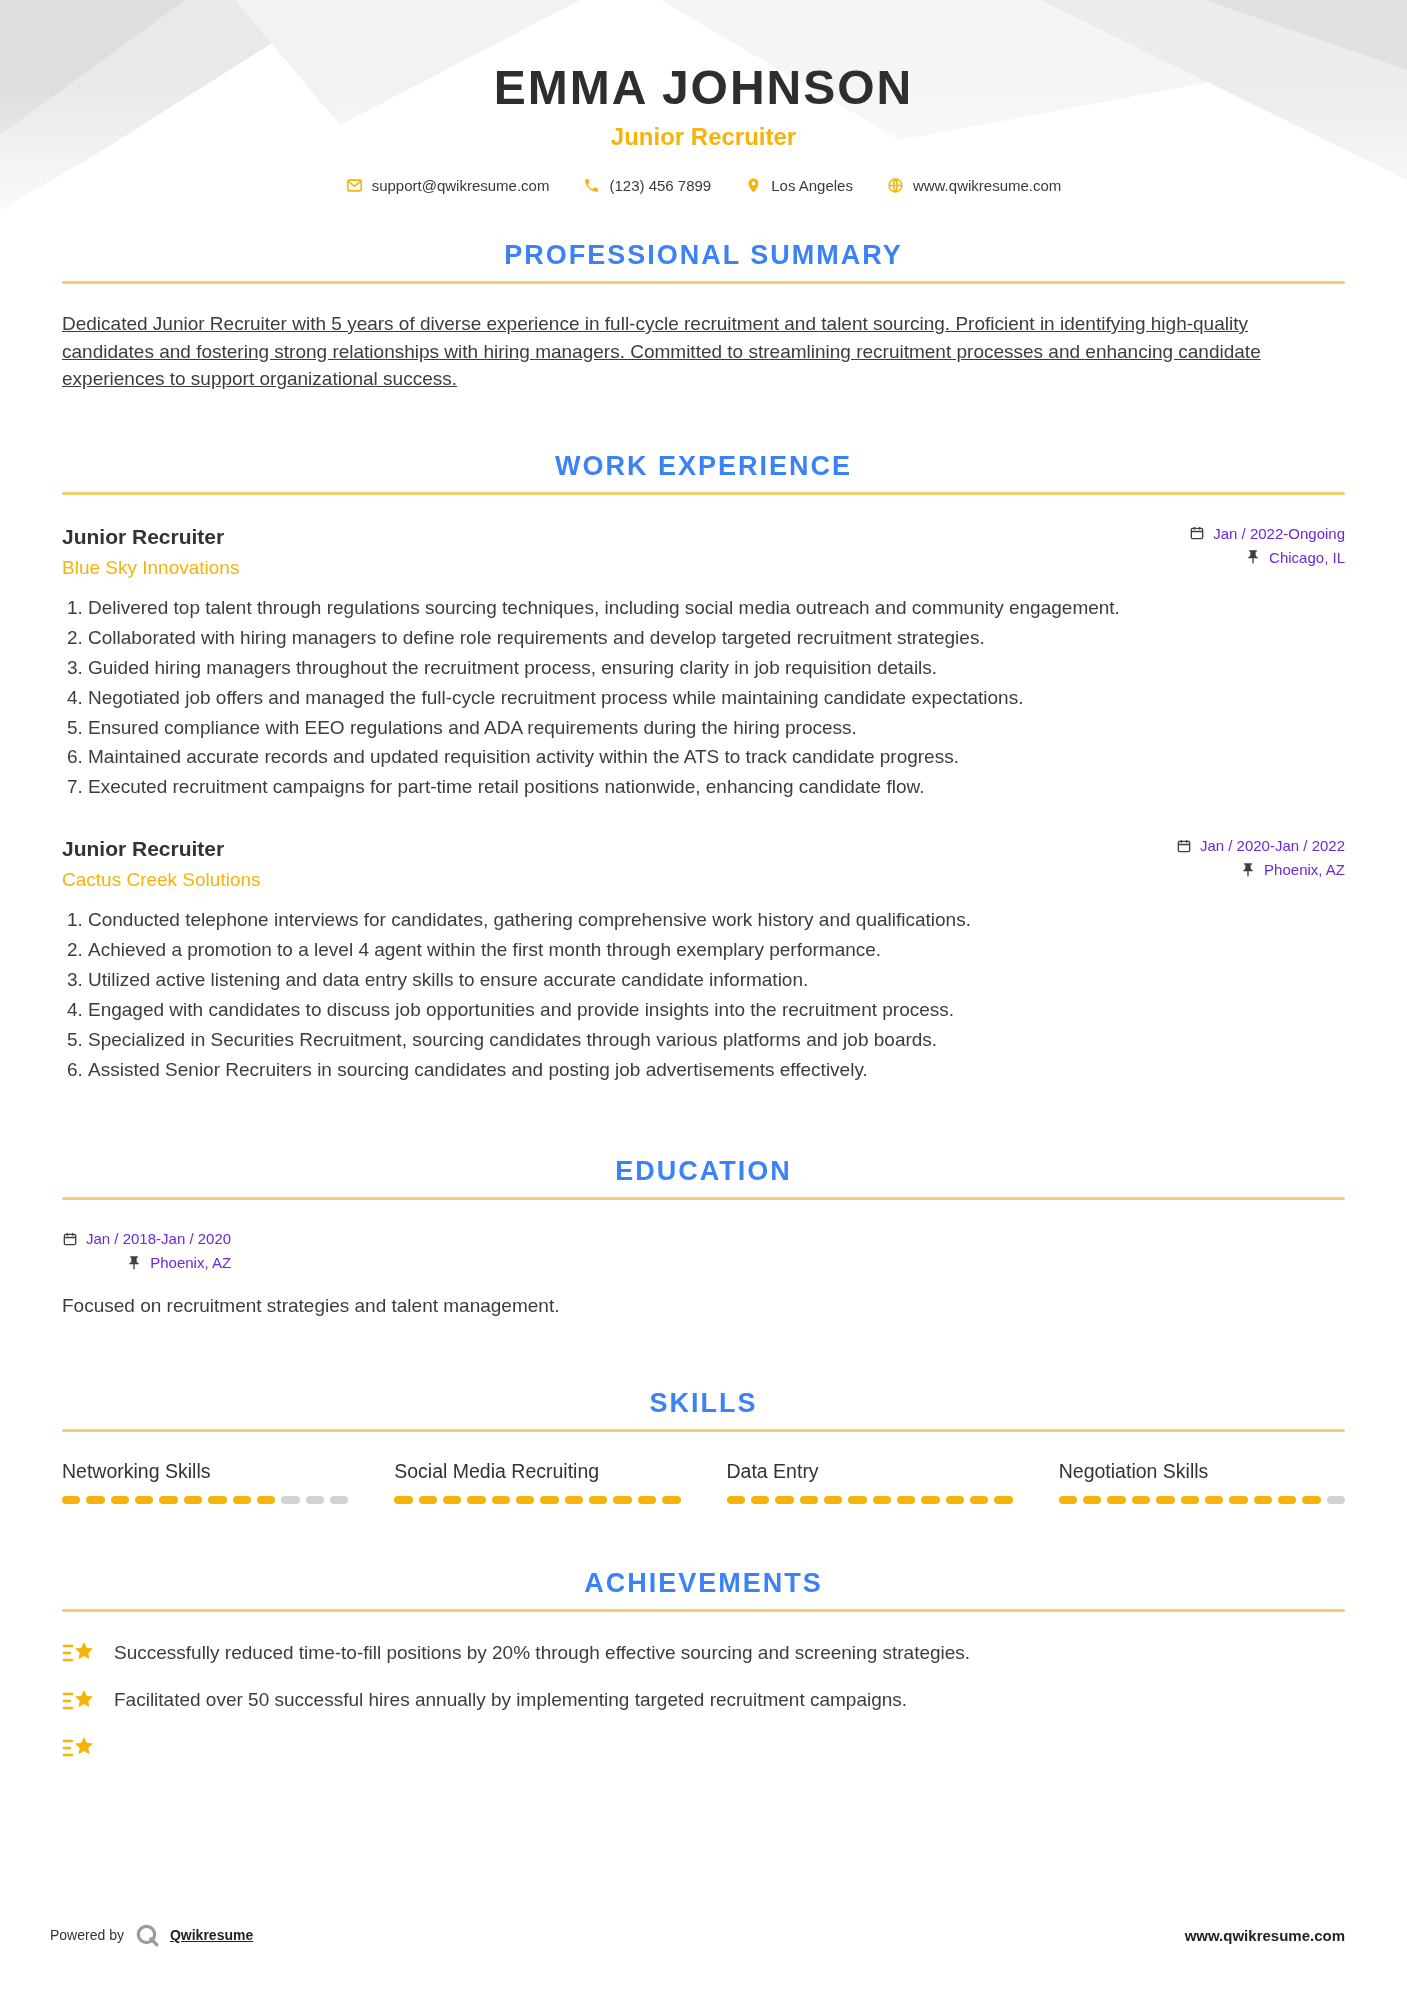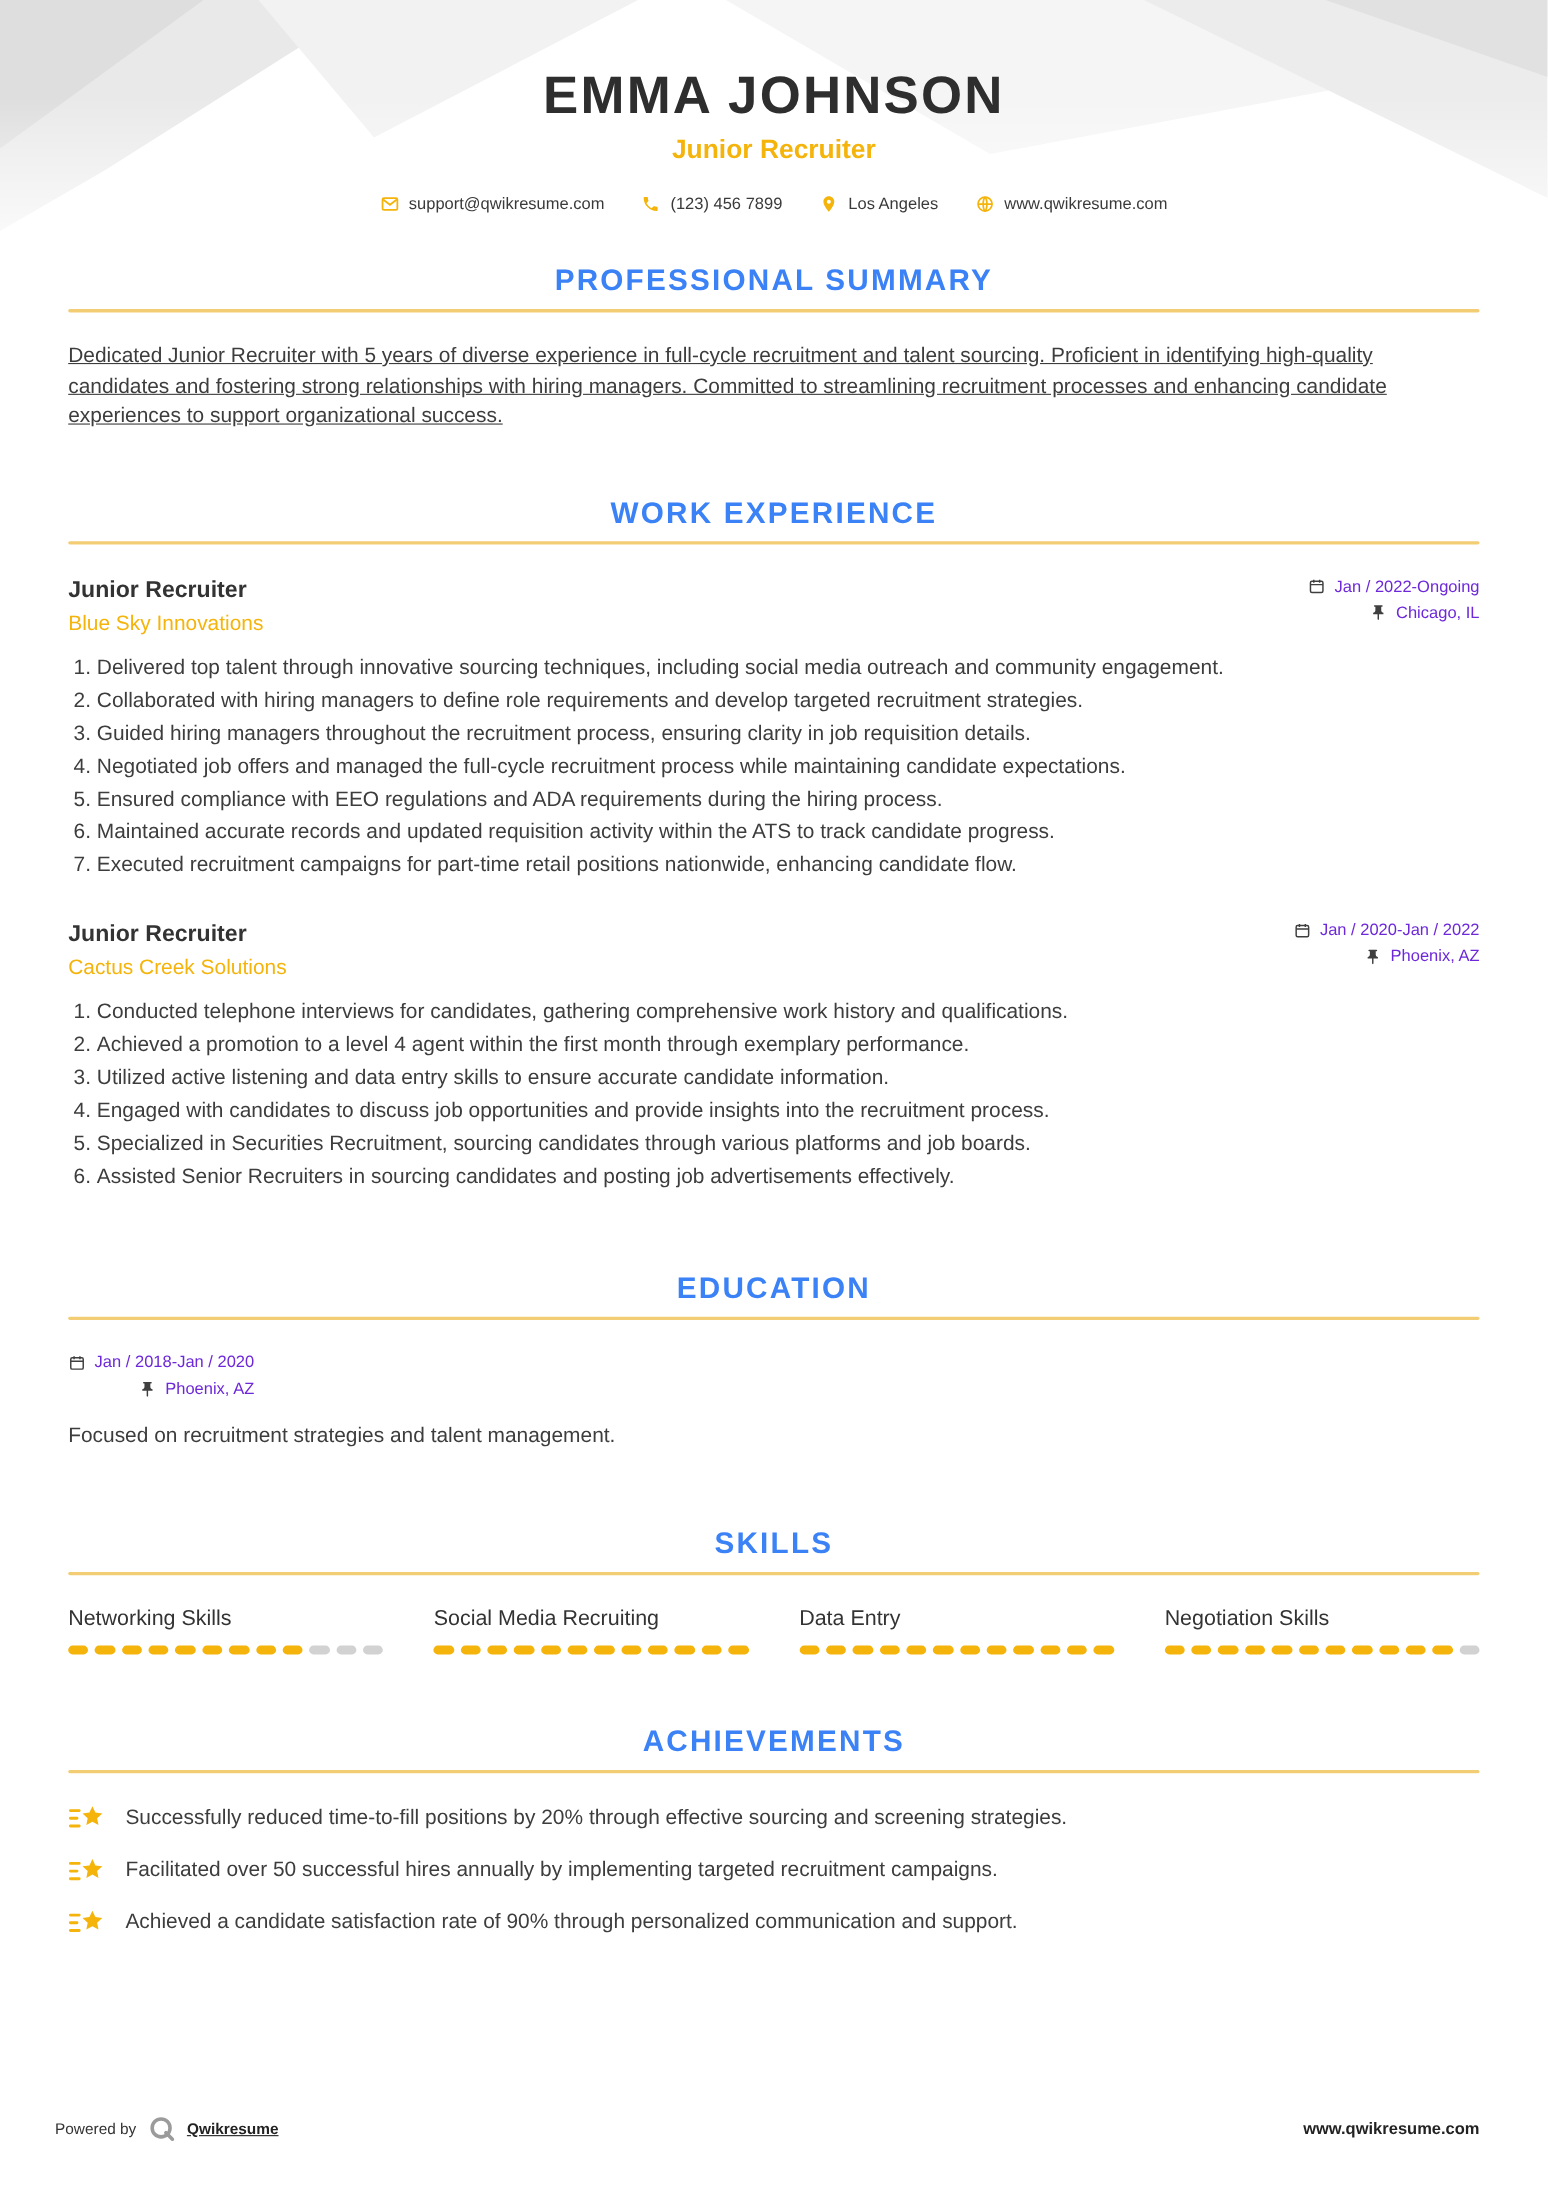--- a/index.html
+++ b/index.html
@@ -148,21 +148,21 @@
             </div>
             <div class="meta-line">
               <svg class="micon" viewBox="0 0 24 24">
                   <path d="M16 9V4h1a1 1 0 0 0 0-2H7a1 1 0 0 0 0 2h1v5c0 1.66-1.34 3-3 3v2h5.97v7l1 1 1-1v-7H19v-2c-1.66 0-3-1.34-3-3z" fill="currentColor"></path>
                 </svg>
               <span>Chicago, IL</span>
             </div>
           </div>
         </div>
         <ol class="bullets">
-          <li>Delivered top talent through innovative sourcing techniques, including social media outreach and community engagement.</li>
+          <li>Delivered top talent through regulations sourcing techniques, including social media outreach and community engagement.</li>
           <li>Collaborated with hiring managers to define role requirements and develop targeted recruitment strategies.</li>
           <li>Guided hiring managers throughout the recruitment process, ensuring clarity in job requisition details.</li>
           <li>Negotiated job offers and managed the full-cycle recruitment process while maintaining candidate expectations.</li>
           <li>Ensured compliance with EEO regulations and ADA requirements during the hiring process.</li>
           <li>Maintained accurate records and updated requisition activity within the ATS to track candidate progress.</li>
           <li>Executed recruitment campaigns for part-time retail positions nationwide, enhancing candidate flow.</li>
         </ol>
       </div>
 
       <div class="job" style="margin-top:36px;">
@@ -317,21 +317,20 @@
               <path d="M2 6h8M2 13h6M2 20h8" stroke="#F5B40B" stroke-width="2.6" stroke-linecap="round" fill="none"></path>
               <path d="M22 2l2.7 5.8 6.3.8-4.7 4.3 1.2 6.3-5.5-3.1-5.5 3.1 1.2-6.3-4.7-4.3 6.3-.8z" fill="#F5B40B"></path>
             </svg>
           <span class="achievement-text">Facilitated over 50 successful hires annually by implementing targeted recruitment campaigns.</span>
         </div>
         <div class="achievement">
           <svg class="aicon" viewBox="0 0 34 26">
               <path d="M2 6h8M2 13h6M2 20h8" stroke="#F5B40B" stroke-width="2.6" stroke-linecap="round" fill="none"></path>
               <path d="M22 2l2.7 5.8 6.3.8-4.7 4.3 1.2 6.3-5.5-3.1-5.5 3.1 1.2-6.3-4.7-4.3 6.3-.8z" fill="#F5B40B"></path>
             </svg>
-          <span class="achievement-text">Achieved a candidate satisfaction rate of 90% through personalized communication and support.</span>
         </div>
       </div>
     </section>
 
   </div>
 
   <div class="footer">
     <div class="footer-left">
       <span class="powered-by">Powered by</span>
       <svg class="brand-logo" viewBox="0 0 24 24">

